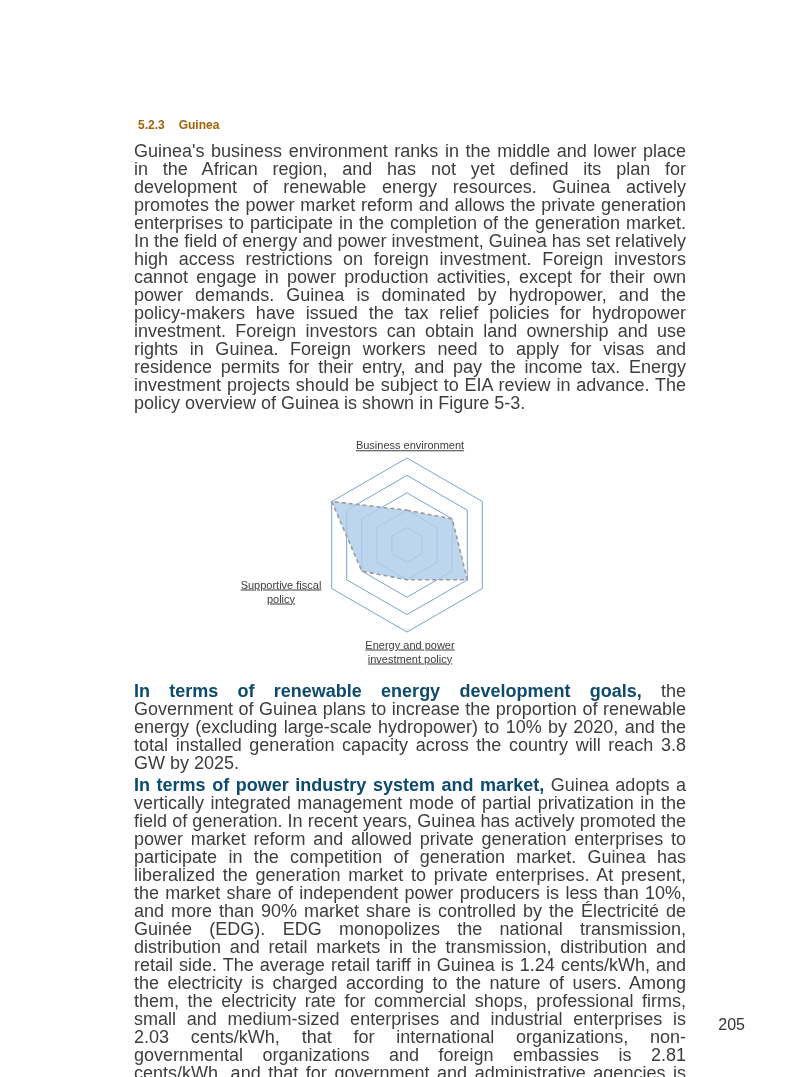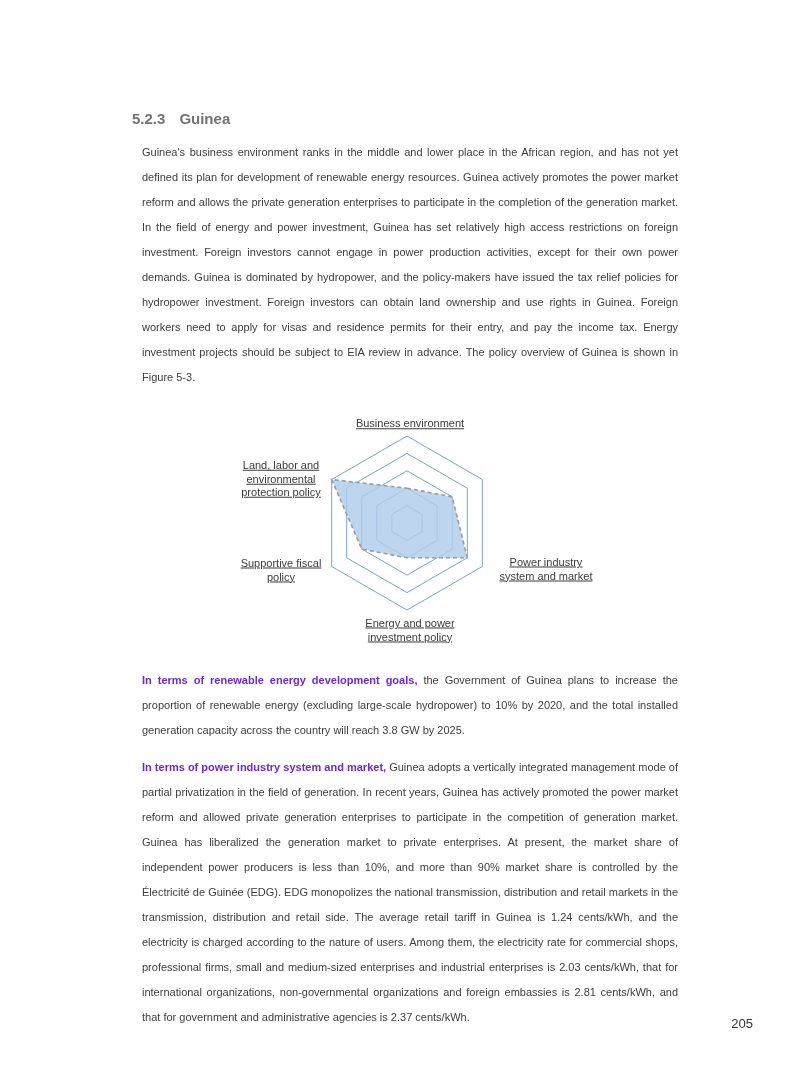--- a/index.html
+++ b/index.html
@@ -12,32 +12,32 @@
     position: relative;
   }
   .page {
     box-sizing: border-box;
     width: 793px; height: 1077px;
     padding: 108px 103px 0 130px;
     position: relative;
   }
   .content { width: 560px; }
   h1.section-heading {
-    font-size: 15px; line-height: 18px;
-    font-weight: 700; color: #737373;
-    margin: 2px;
+    font-size: 12px; line-height: 18px;
+    font-weight: 700; color: #a16207;
+    margin: 8px;
   }
   h1 .num { margin-right: 14px; }
   p.body-par {
-    font-size: 11px; line-height: 25px;
+    font-size: 18px; line-height: 18px;
     text-align: justify;
-    margin: 12px;
+    margin: 4px;
     color: #3d3d3d;
   }
-  p.body-par b { color: #6d28d9; }
+  p.body-par b { color: #0c4a6e; }
   .p1 { margin-top: 22px; }
   .p2 { margin-top: 43px; }
   .p3 { margin-top: 15px; }
   .figure-area {
     position: relative;
     width: 560px; height: 247px;
     margin-top: 19px;
   }
   .figure-area svg { position: absolute; left: 182px; top: 19px; }
   .axis-label {
@@ -60,22 +60,22 @@
     width: 560px;
     text-align: center;
     font-size: 12.5px; line-height: 16px;
     font-weight: 700;
     color: #1c75bc;
     margin: 0;
   }
   .figure-caption .cap-title { margin-left: 12px; }
   .page-number {
     position: absolute;
-    top: 1016px; right: 40px;
-    font-size: 13px; color: #333333;
+    top: 1016px; right: 48px;
+    font-size: 16px; color: #333333;
   }
 </style>
 </head>
 <body>
 
 <div class="page">
   <div class="content">
 
     <h1 class="section-heading"><span class="num">5.2.3</span><span>Guinea</span></h1>
 
@@ -86,29 +86,24 @@
         <g>
             <polygon points="0.0,-17.4 15.1,-8.7 15.1,8.7 0.0,17.4 -15.1,8.7 -15.1,-8.7" fill="none" stroke="#7ba2cc" stroke-width="1"></polygon>
             <polygon points="0.0,-34.8 30.1,-17.4 30.1,17.4 0.0,34.8 -30.1,17.4 -30.1,-17.4" fill="none" stroke="#7ba2cc" stroke-width="1"></polygon>
             <polygon points="0.0,-52.2 45.2,-26.1 45.2,26.1 0.0,52.2 -45.2,26.1 -45.2,-26.1" fill="none" stroke="#7ba2cc" stroke-width="1"></polygon>
             <polygon points="0.0,-69.6 60.3,-34.8 60.3,34.8 0.0,69.6 -60.3,34.8 -60.3,-34.8" fill="none" stroke="#7ba2cc" stroke-width="1"></polygon>
             <polygon points="0.0,-87.0 75.3,-43.5 75.3,43.5 0.0,87.0 -75.3,43.5 -75.3,-43.5" fill="none" stroke="#7ba2cc" stroke-width="1"></polygon>
           </g>
         <polygon stroke-width="1.6" stroke-dasharray="4 3" points="0.0,-34.8 45.2,-26.1 60.3,34.8 0.0,34.8 -45.2,26.1 -75.3,-43.5" fill="#aecdea" fill-opacity="0.82" stroke="#9b9b9b"></polygon>
       </svg>
       <div class="axis-label lbl-business">Business environment</div>
-      <div class="axis-label lbl-power">Power industry
-system and market</div>
       <div class="axis-label lbl-energy">Energy and power
 investment policy</div>
       <div class="axis-label lbl-fiscal">Supportive fiscal
 policy</div>
-      <div class="axis-label lbl-land">Land, labor and
-environmental
-protection policy</div>
     </div>
 
 
     <p class="body-par p2"><b>In terms of renewable energy development goals,</b><span> the Government of Guinea plans to increase the proportion of renewable energy (excluding large-scale hydropower) to 10% by 2020, and the total installed generation capacity across the country will reach 3.8 GW by 2025.</span></p>
 
     <p class="body-par p3"><b>In terms of power industry system and market,</b><span> Guinea adopts a vertically integrated management mode of partial privatization in the field of generation. In recent years, Guinea has actively promoted the power market reform and allowed private generation enterprises to participate in the competition of generation market. Guinea has liberalized the generation market to private enterprises. At present, the market share of independent power producers is less than 10%, and more than 90% market share is controlled by the Électricité de Guinée (EDG). EDG monopolizes the national transmission, distribution and retail markets in the transmission, distribution and retail side. The average retail tariff in Guinea is 1.24 cents/kWh, and the electricity is charged according to the nature of users. Among them, the electricity rate for commercial shops, professional firms, small and medium-sized enterprises and industrial enterprises is 2.03 cents/kWh, that for international organizations, non-governmental organizations and foreign embassies is 2.81 cents/kWh, and that for government and administrative agencies is 2.37 cents/kWh.</span></p>
 
   </div>
   <div class="page-number">205</div>
 </div>

